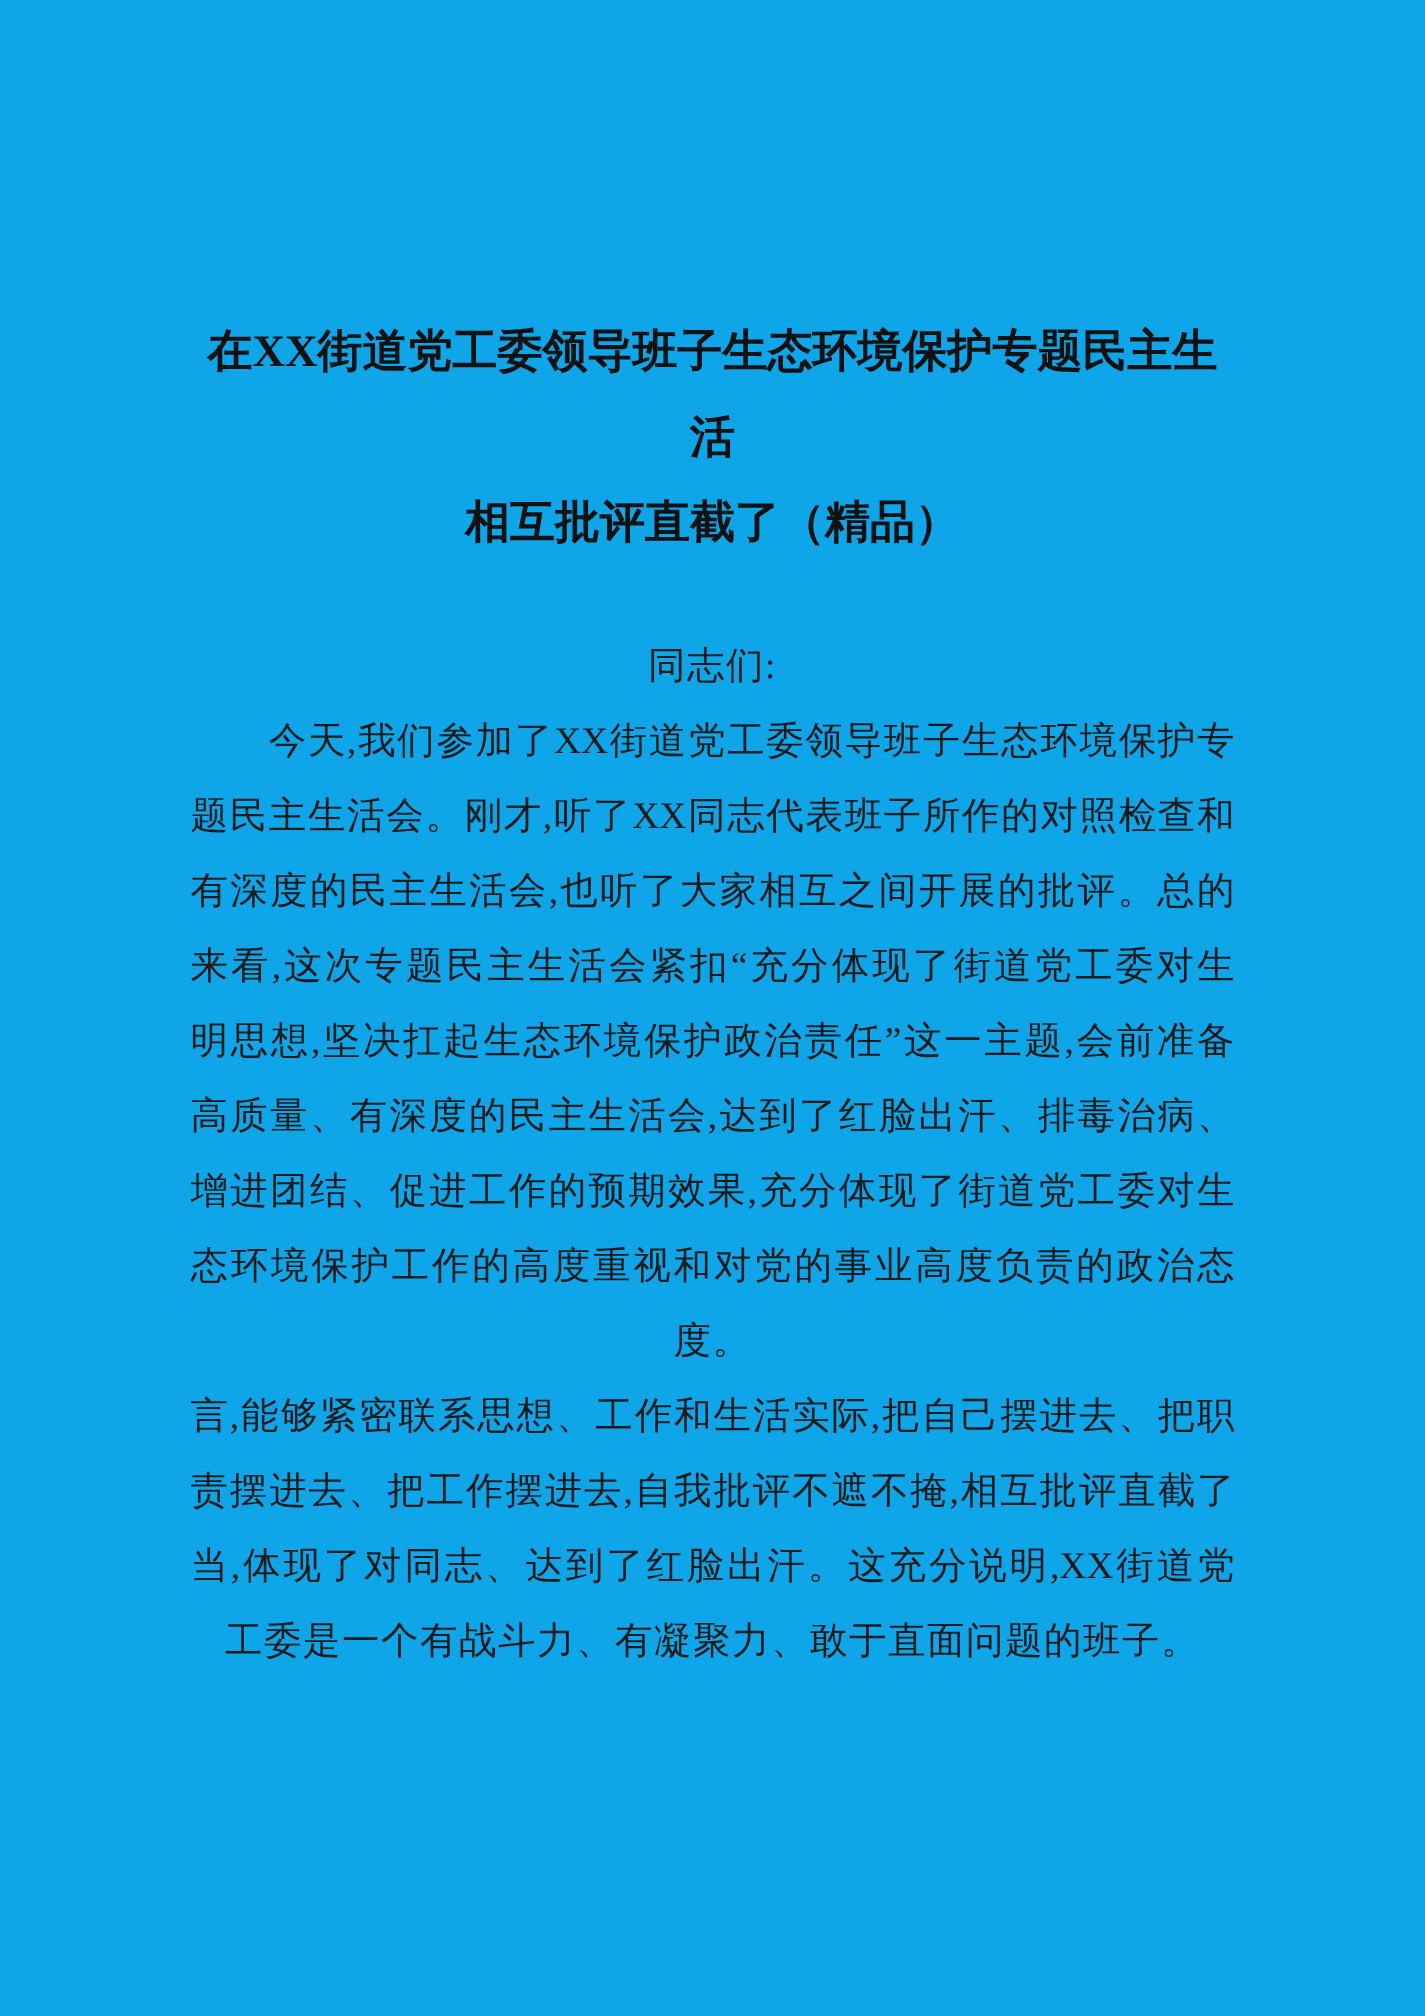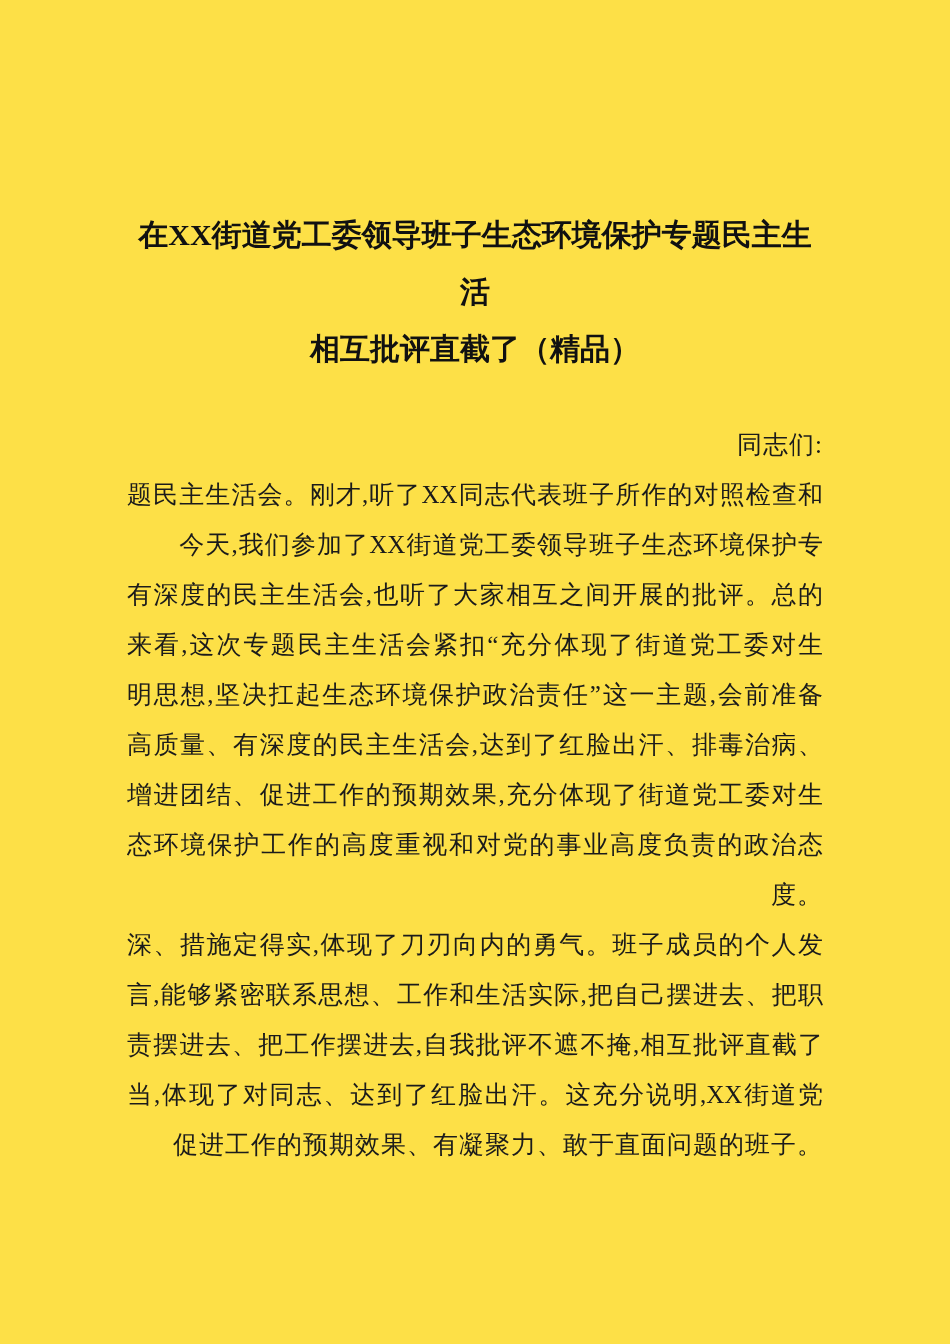--- a/index.html
+++ b/index.html
@@ -5,21 +5,21 @@
   html, body {
     margin: 0;
     padding: 0;
     background: #ffffff;
   }
   .page {
     position: relative;
     width: 950px;
     height: 1344px;
     margin: 0 auto;
-    background: #fde047;
+    background: #0ea5e9;
     box-sizing: border-box;
     padding: 186px 127px 0 127px;
     font-family: "Liberation Serif", "DejaVu Serif", serif;
     color: #1b1b1b;
     overflow: hidden;
   }
   .doc-title {
     font-size: 30px;
     font-weight: 700;
     line-height: 57px;
@@ -31,48 +31,47 @@
   }
   .doc-body {
     margin-top: 43px;
     font-size: 25px;
     line-height: 50px;
   }
   .line {
     height: 50px;
     overflow: hidden;
     letter-spacing: 1px;
-    text-align: right;
+    text-align: center;
   }
   .line.fill {
     letter-spacing: 0;
     text-align: justify;
     text-align-last: justify;
     text-justify: inter-character;
   }
 </style>
 </head>
 <body>
 
 <div class="page">
   <h1 class="doc-title">
     <span class="title-line">在XX街道党工委领导班子生态环境保护专题民主生活</span>
     <span class="title-line">相互批评直截了（精品）</span>
   </h1>
 
   <div class="doc-body">
     <div class="line">同志们:</div>
+    <div class="line fill">　　今天,我们参加了XX街道党工委领导班子生态环境保护专</div>
     <div class="line fill">题民主生活会。刚才,听了XX同志代表班子所作的对照检查和</div>
-    <div class="line fill">　　今天,我们参加了XX街道党工委领导班子生态环境保护专</div>
     <div class="line fill">有深度的民主生活会,也听了大家相互之间开展的批评。总的</div>
     <div class="line fill">来看,这次专题民主生活会紧扣“充分体现了街道党工委对生</div>
     <div class="line fill">明思想,坚决扛起生态环境保护政治责任”这一主题,会前准备</div>
     <div class="line fill">高质量、有深度的民主生活会,达到了红脸出汗、排毒治病、</div>
     <div class="line fill">增进团结、促进工作的预期效果,充分体现了街道党工委对生</div>
     <div class="line fill">态环境保护工作的高度重视和对党的事业高度负责的政治态</div>
     <div class="line">度。</div>
-    <div class="line fill">深、措施定得实,体现了刀刃向内的勇气。班子成员的个人发</div>
     <div class="line fill">言,能够紧密联系思想、工作和生活实际,把自己摆进去、把职</div>
     <div class="line fill">责摆进去、把工作摆进去,自我批评不遮不掩,相互批评直截了</div>
     <div class="line fill">当,体现了对同志、达到了红脸出汗。这充分说明,XX街道党</div>
-    <div class="line">促进工作的预期效果、有凝聚力、敢于直面问题的班子。</div>
+    <div class="line">工委是一个有战斗力、有凝聚力、敢于直面问题的班子。</div>
   </div>
 </div>
 
 </body></html>

